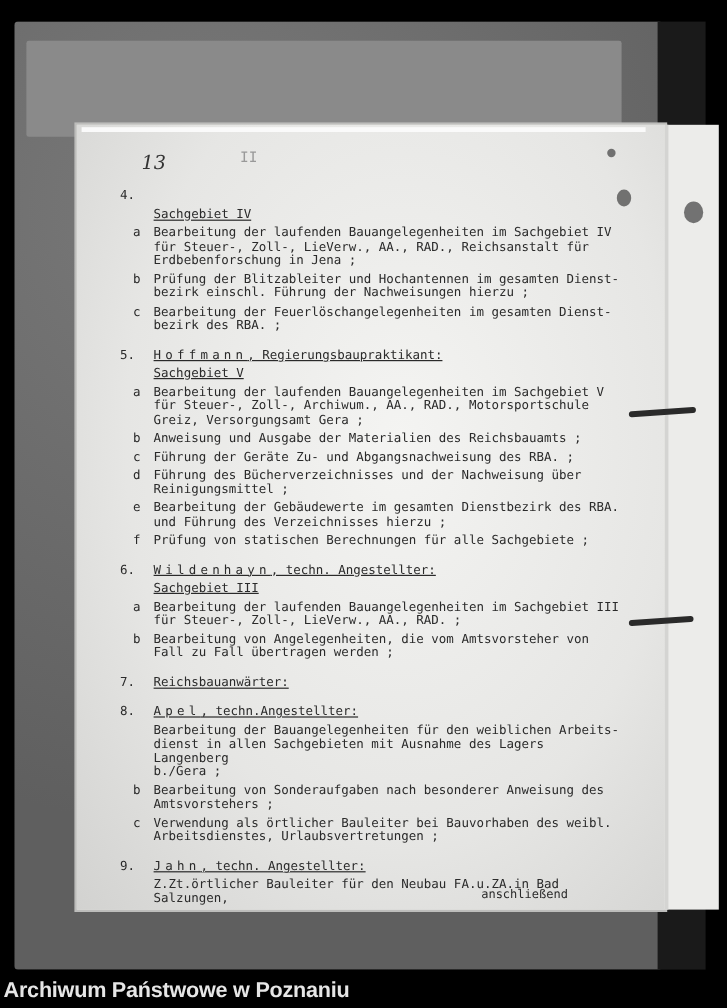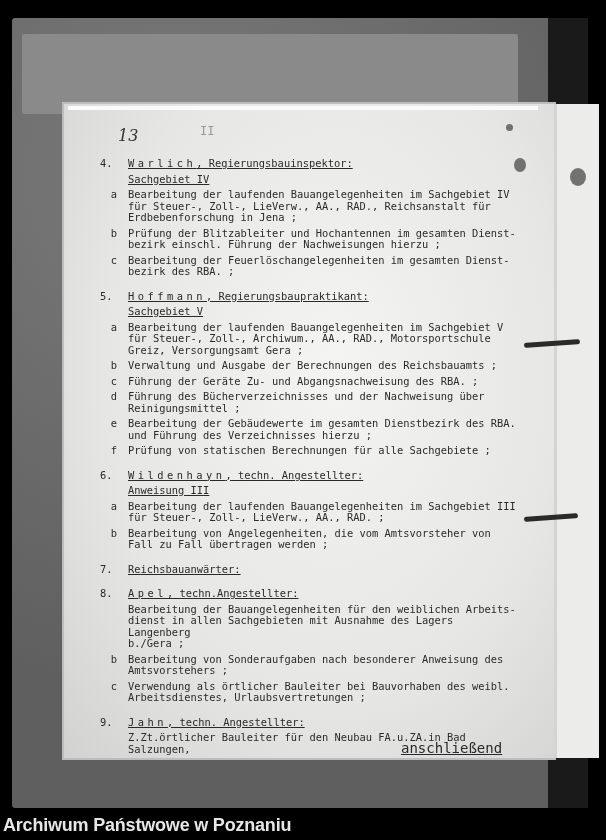--- a/index.html
+++ b/index.html
@@ -42,21 +42,21 @@
   }
   .section { margin-bottom:13px; }
   .sec-head { display:flex; }
   .sec-num { width:28px; flex:none; }
   .sec-title { text-decoration:underline; }
   .sec-title .spaced { letter-spacing:3.5px; }
   .subhead { margin-left:28px; text-decoration:underline; margin-top:4px; }
   .item { display:flex; margin-top:4px; }
   .item-letter { width:28px; flex:none; text-align:center; }
   .item-text { flex:1; white-space:pre-line; }
-  .footer-word { position:absolute; left:401px; top:740px; font-size:14px; color:#2a2a2a; text-decoration:underline; }
+  .footer-word { position:absolute; left:401px; top:740px; font-size:10px; color:#2a2a2a; }
   .caption {
     position:absolute; left:3px; top:815px; font-family:"Liberation Sans", sans-serif;
     font-weight:bold; font-size:18px; color:#e6e6e6; letter-spacing:-.2px;
   }
 </style>
 </head>
 <body>
 
 <div class="backing"></div>
 <div class="backing-top"></div>
@@ -72,21 +72,20 @@
 <div class="clip" style="left:524px;top:341px;width:56px;"></div>
 <div class="clip" style="left:524px;top:515px;width:54px;"></div>
 
 <div class="page-num">13</div>
 <div class="mark">II</div>
 
 <div class="doc">
   <div class="section" id="s0" style="margin-top: 0px;">
       <div class="sec-head">
         <span class="sec-num">4.</span>
-        <span class="sec-title"><span class="spaced">Warlich</span>, Regierungsbauinspektor:</span>
       </div>
       <div class="subhead">Sachgebiet IV</div>
       <div class="item">
         <span class="item-letter">a</span>
         <span class="item-text">Bearbeitung der laufenden Bauangelegenheiten im Sachgebiet IV
 für Steuer-, Zoll-, LieVerw., AA., RAD., Reichsanstalt für
 Erdbebenforschung in Jena ;</span>
       </div>
       <div class="item">
         <span class="item-letter">b</span>
@@ -106,21 +105,21 @@
       </div>
       <div class="subhead">Sachgebiet V</div>
       <div class="item">
         <span class="item-letter">a</span>
         <span class="item-text">Bearbeitung der laufenden Bauangelegenheiten im Sachgebiet V
 für Steuer-, Zoll-, Archiwum., AA., RAD., Motorsportschule
 Greiz, Versorgungsamt Gera ;</span>
       </div>
       <div class="item">
         <span class="item-letter">b</span>
-        <span class="item-text">Verwaltung und Ausgabe der Berechnungen des Reichsbauamts ;</span>
+        <span class="item-text">Anweisung und Ausgabe der Materialien des Reichsbauamts ;</span>
       </div>
       <div class="item">
         <span class="item-letter">c</span>
         <span class="item-text">Führung der Geräte Zu- und Abgangsnachweisung des RBA. ;</span>
       </div>
       <div class="item">
         <span class="item-letter">d</span>
         <span class="item-text">Führung des Bücherverzeichnisses und der Nachweisung über
 Reinigungsmittel ;</span>
       </div>
@@ -132,21 +131,21 @@
       <div class="item">
         <span class="item-letter">f</span>
         <span class="item-text">Prüfung von statischen Berechnungen für alle Sachgebiete ;</span>
       </div>
     </div>
   <div class="section" id="s2" style="margin-top: 8px;">
       <div class="sec-head">
         <span class="sec-num">6.</span>
         <span class="sec-title"><span class="spaced">Wildenhayn</span>, techn. Angestellter:</span>
       </div>
-      <div class="subhead">Anweisung III</div>
+      <div class="subhead">Sachgebiet III</div>
       <div class="item">
         <span class="item-letter">a</span>
         <span class="item-text">Bearbeitung der laufenden Bauangelegenheiten im Sachgebiet III
 für Steuer-, Zoll-, LieVerw., AA., RAD. ;</span>
       </div>
       <div class="item">
         <span class="item-letter">b</span>
         <span class="item-text">Bearbeitung von Angelegenheiten, die vom Amtsvorsteher von
 Fall zu Fall übertragen werden ;</span>
       </div>

